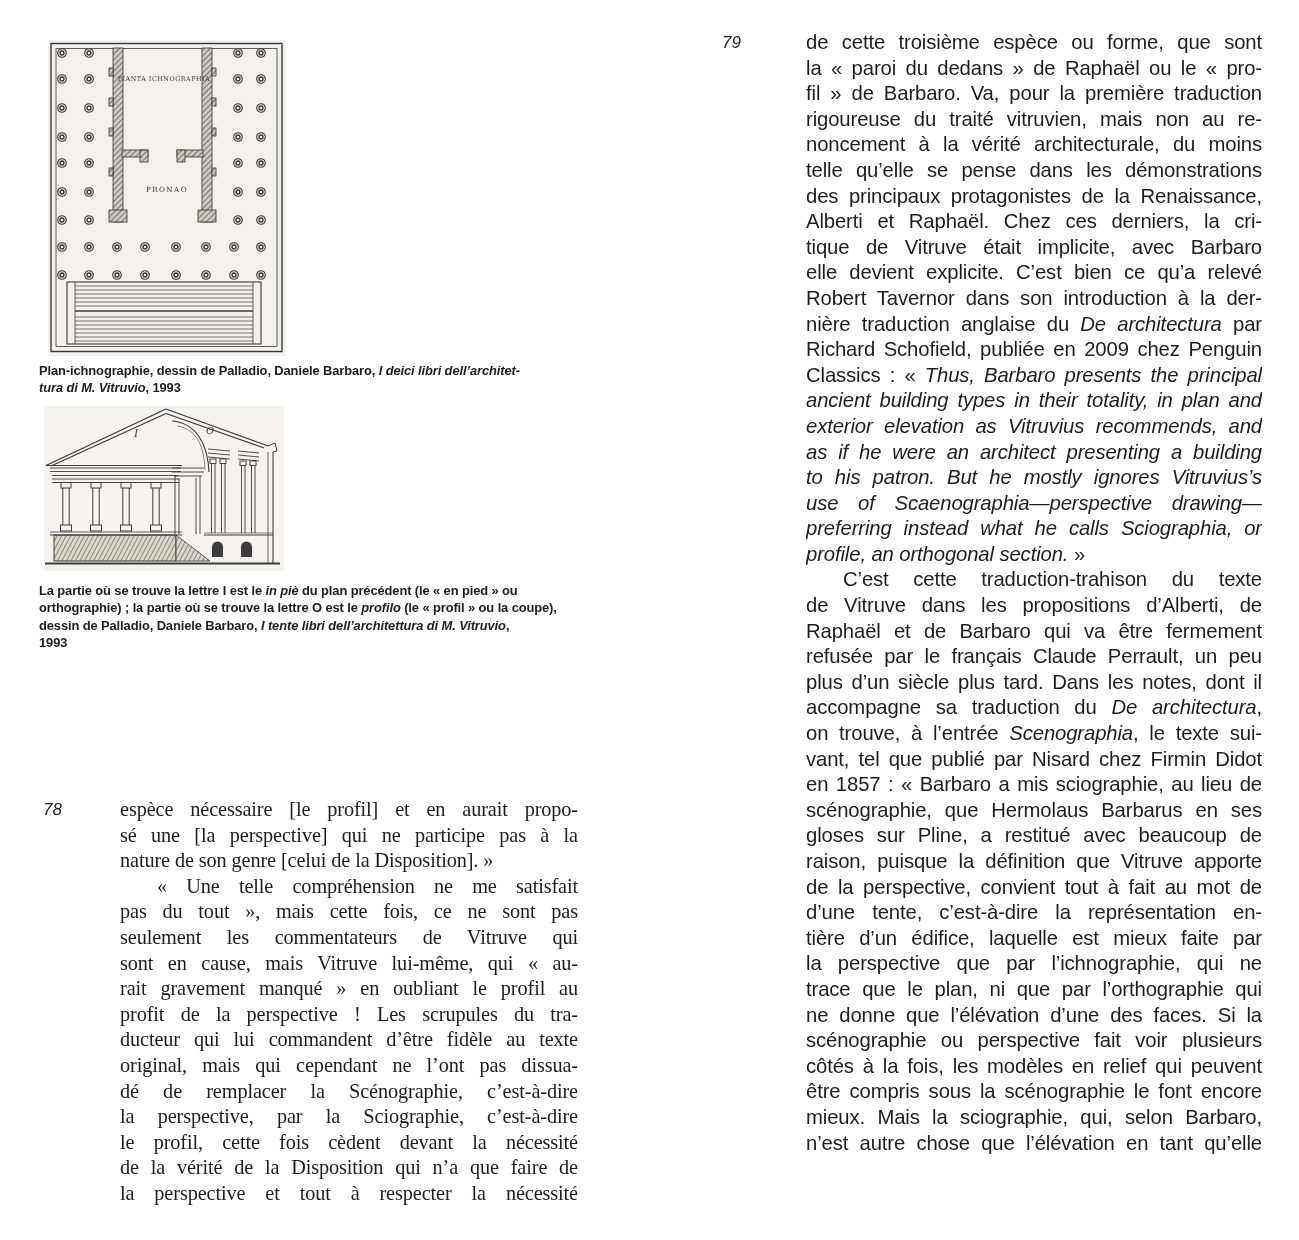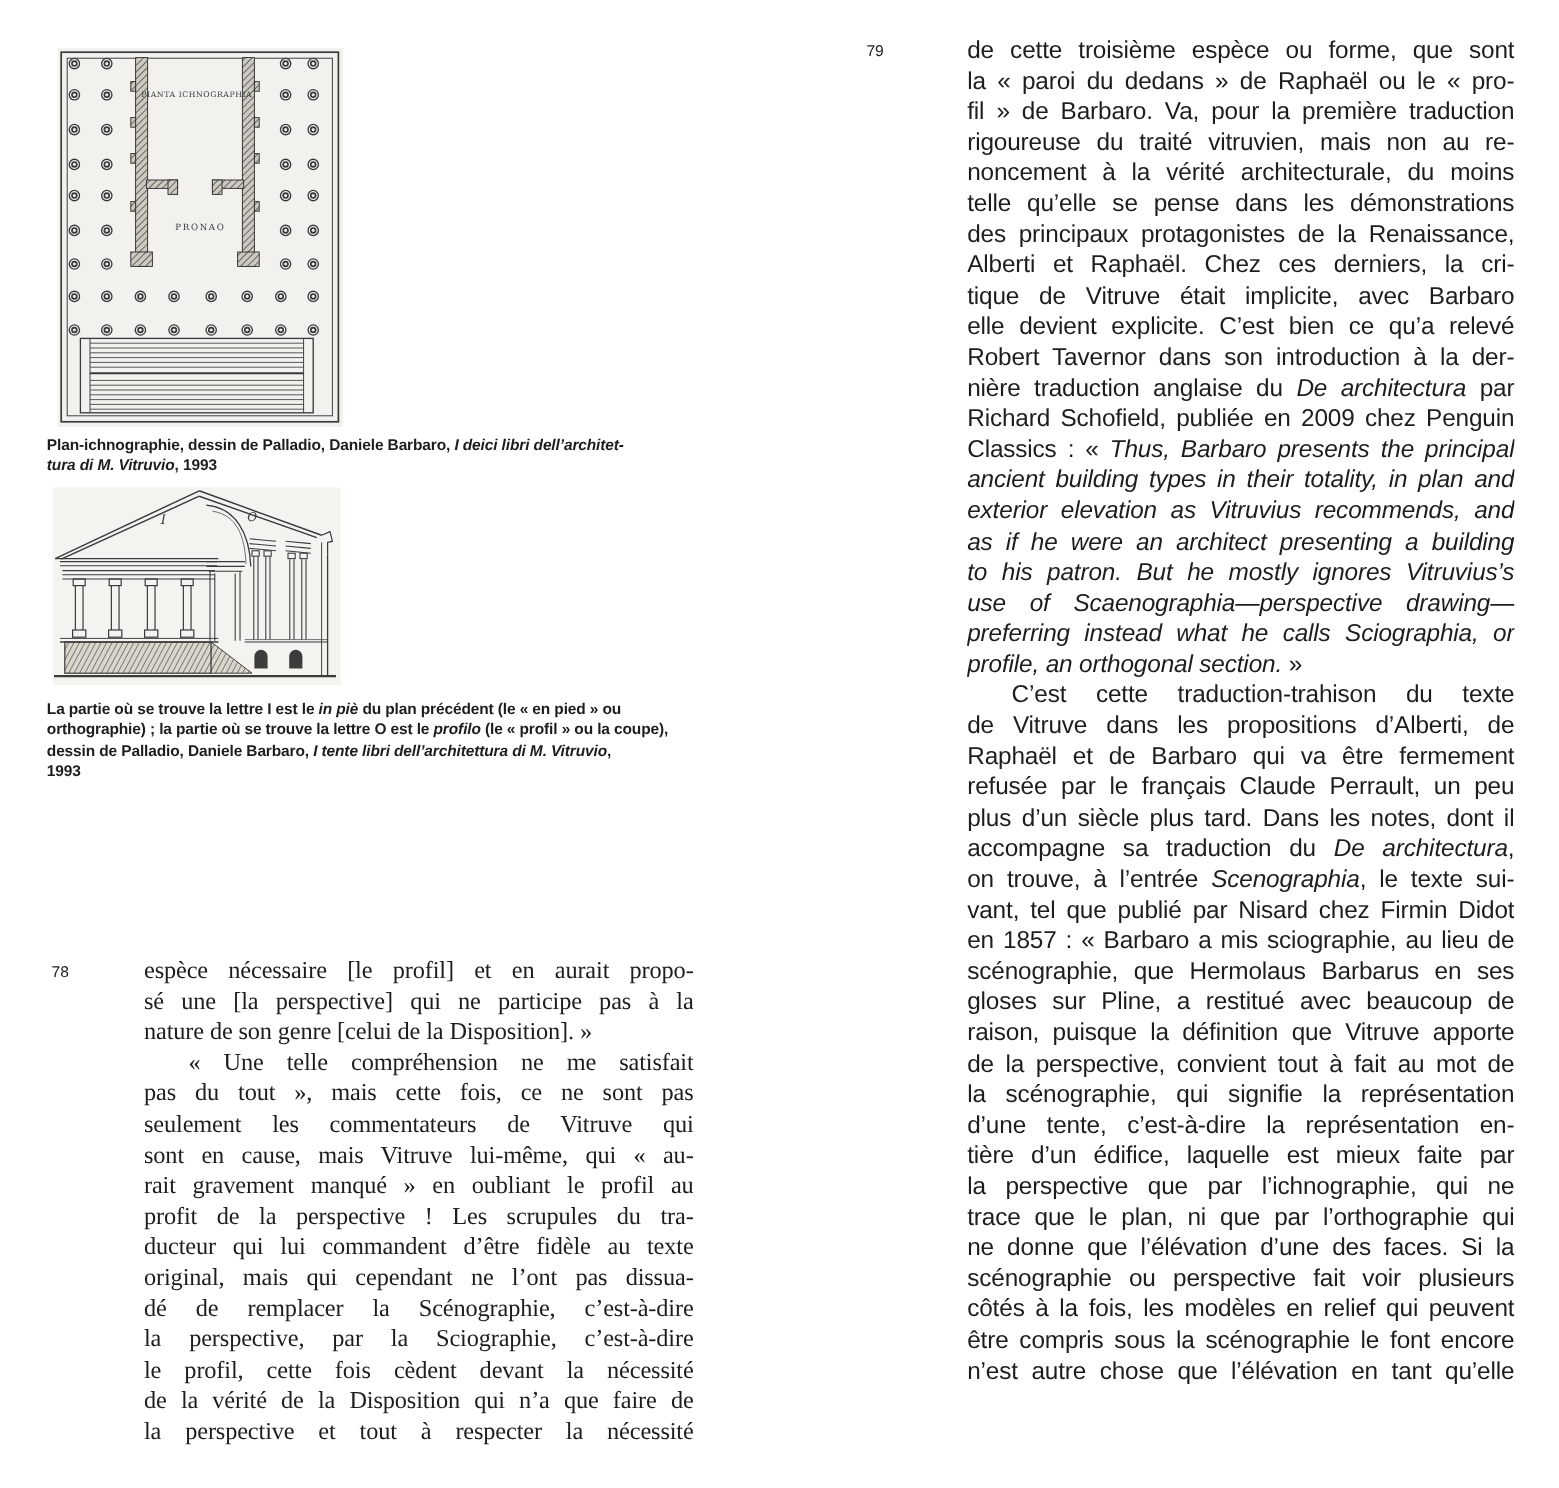--- a/index.html
+++ b/index.html
@@ -4,21 +4,21 @@
 <style>
   html,body{margin:0;padding:0;background:#ffffff;}
   #page{position:relative;width:1299px;height:1240px;background:#ffffff;overflow:hidden;
         font-family:"Liberation Sans","DejaVu Sans",sans-serif;color:#1d1d1d;}
   .abs{position:absolute;}
   
   .body .tl{font-size:20.3px;line-height:25.6px;letter-spacing:-0.12px;white-space:nowrap;overflow:hidden;}
   .tl i{font-style:italic;text-align:right;}
   .just{text-align:justify;text-align-last:justify;-moz-text-align-last:justify;}
   .ind{text-indent:37px;}
-  .pagenum{font-size:13px;line-height:25.6px;}
+  .pagenum{font-size:17px;line-height:25.6px;font-style:italic;}
   
   .caption .tl{font-size:12.9px;line-height:17.4px;font-weight:700;letter-spacing:-0.1px;white-space:nowrap;overflow:hidden;}
   #fig-plan{left:48px;top:40px;}
   #cap-plan{left:39px;top:362px;width:620px;}
   #fig-elev{left:44px;top:406px;}
   #cap-elev{left:39px;top:582px;width:640px;}
   #pn-left{left:43px;top:797px;}
   #body-left{left:120px;top:797px;width:458px;font-family:Liberation Serif, serif;}
   #pn-right{left:722px;top:30px;}
   #body-right{left:806px;top:30px;width:456px;}
@@ -299,25 +299,25 @@
       <div class="tl just"><span>refusée par le français Claude Perrault, un peu</span></div>
       <div class="tl just"><span>plus d’un siècle plus tard. Dans les notes, dont il</span></div>
       <div class="tl just"><span>accompagne sa traduction du </span><i>De architectura</i><span>,</span></div>
       <div class="tl just"><span>on trouve, à l’entrée </span><i>Scenographia</i><span>, le texte sui-</span></div>
       <div class="tl just"><span>vant, tel que publié par Nisard chez Firmin Didot</span></div>
       <div class="tl just"><span>en 1857 : « Barbaro a mis sciographie, au lieu de</span></div>
       <div class="tl just"><span>scénographie, que Hermolaus Barbarus en ses</span></div>
       <div class="tl just"><span>gloses sur Pline, a restitué avec beaucoup de</span></div>
       <div class="tl just"><span>raison, puisque la définition que Vitruve apporte</span></div>
       <div class="tl just"><span>de la perspective, convient tout à fait au mot de</span></div>
-      <div class="tl just"><span>la scénographie, qui signifie la représentation</span></div>
       <div class="tl just"><span>d’une tente, c’est-à-dire la représentation en-</span></div>
       <div class="tl just"><span>tière d’un édifice, laquelle est mieux faite par</span></div>
       <div class="tl just"><span>la perspective que par l’ichnographie, qui ne</span></div>
       <div class="tl just"><span>trace que le plan, ni que par l’orthographie qui</span></div>
       <div class="tl just"><span>ne donne que l’élévation d’une des faces. Si la</span></div>
       <div class="tl just"><span>scénographie ou perspective fait voir plusieurs</span></div>
       <div class="tl just"><span>côtés à la fois, les modèles en relief qui peuvent</span></div>
       <div class="tl just"><span>être compris sous la scénographie le font encore</span></div>
+      <div class="tl just"><span>mieux. Mais la sciographie, qui, selon Barbaro,</span></div>
       <div class="tl just"><span>n’est autre chose que l’élévation en tant qu’elle</span></div>
     </div>
 
 </div>
 
 </body></html>

